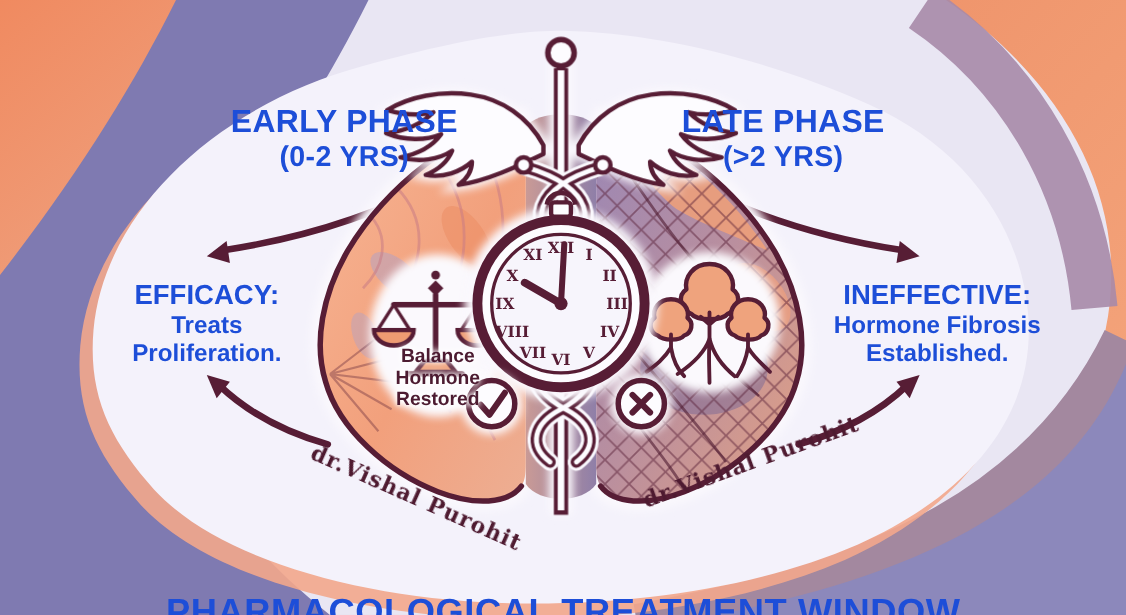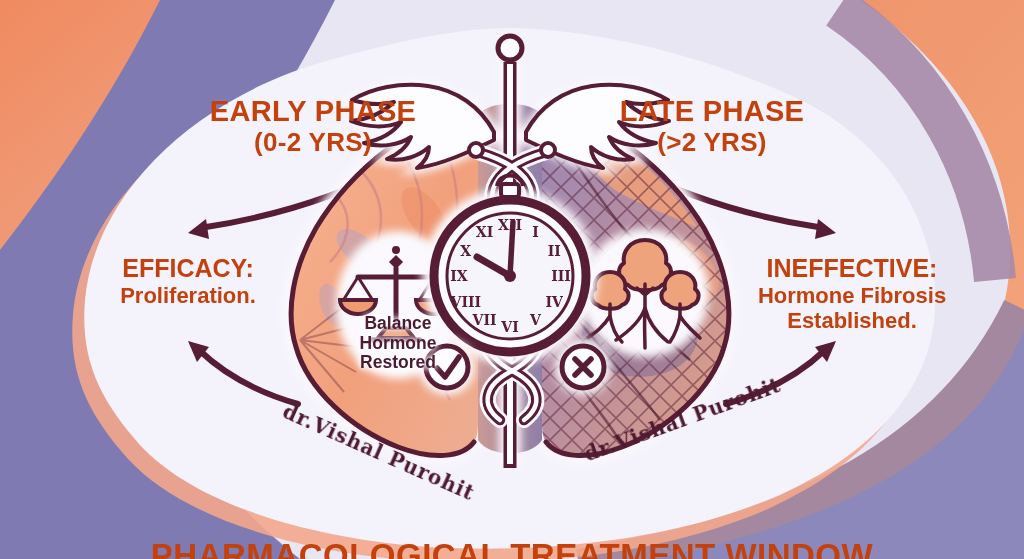--- a/index.html
+++ b/index.html
@@ -1,19 +1,19 @@
 <!DOCTYPE html>
 <html><head>
 <meta charset="utf-8">
 <style>
   html,body{margin:0;padding:0;background:#2b2b2b;}
   .stage{position:relative;width:1024px;height:559px;overflow:hidden;background:#E9E6F3;
          font-family:"Liberation Sans",sans-serif;}
   .stage svg{position:absolute;left:0;top:0;}
-  .txt{position:absolute;color:#c2410c;text-align:center;}
+  .txt{position:absolute;color:#1d4ed8;text-align:center;}
   .phase{width:290px;font-weight:800;line-height:1.1;letter-spacing:.3px;}
   .phase .l1{font-size:29px;}
   .phase .l2{font-size:26px;}
   .side{width:252px;font-weight:800;line-height:1.14;}
   .side .l1{font-size:25px;}
   .side .l2,.side .l3{font-size:22px;}
   .hormone{width:160px;font-weight:700;font-size:17.5px;line-height:1.12;color:#4C1B31;
            text-shadow:0 0 4px #fff,0 0 7px #fff,0 0 10px #fff;}
   .wm{font-family:"DejaVu Serif","Liberation Serif",serif;font-weight:600;font-size:20px;
       letter-spacing:1px;color:#4E1A30;white-space:nowrap;transform-origin:left center;}
@@ -227,20 +227,21 @@
     <div class="l2">(0-2 YRS)</div>
   </div>
 
   <div class="txt phase" style="left:567px;top:96px;">
     <div class="l1">LATE PHASE</div>
     <div class="l2">(&gt;2 YRS)</div>
   </div>
 
   <div class="txt side" style="left:62px;top:254px;">
     <div class="l1">EFFICACY:</div>
+    <div class="l2">Treats</div>
     <div class="l3">Proliferation.</div>
   </div>
 
   <div class="txt side" style="left:726px;top:254px;">
     <div class="l1">INEFFECTIVE:</div>
     <div class="l2">Hormone Fibrosis</div>
     <div class="l3">Established.</div>
   </div>
 
   <div class="txt hormone" style="left:318px;top:314px;">

